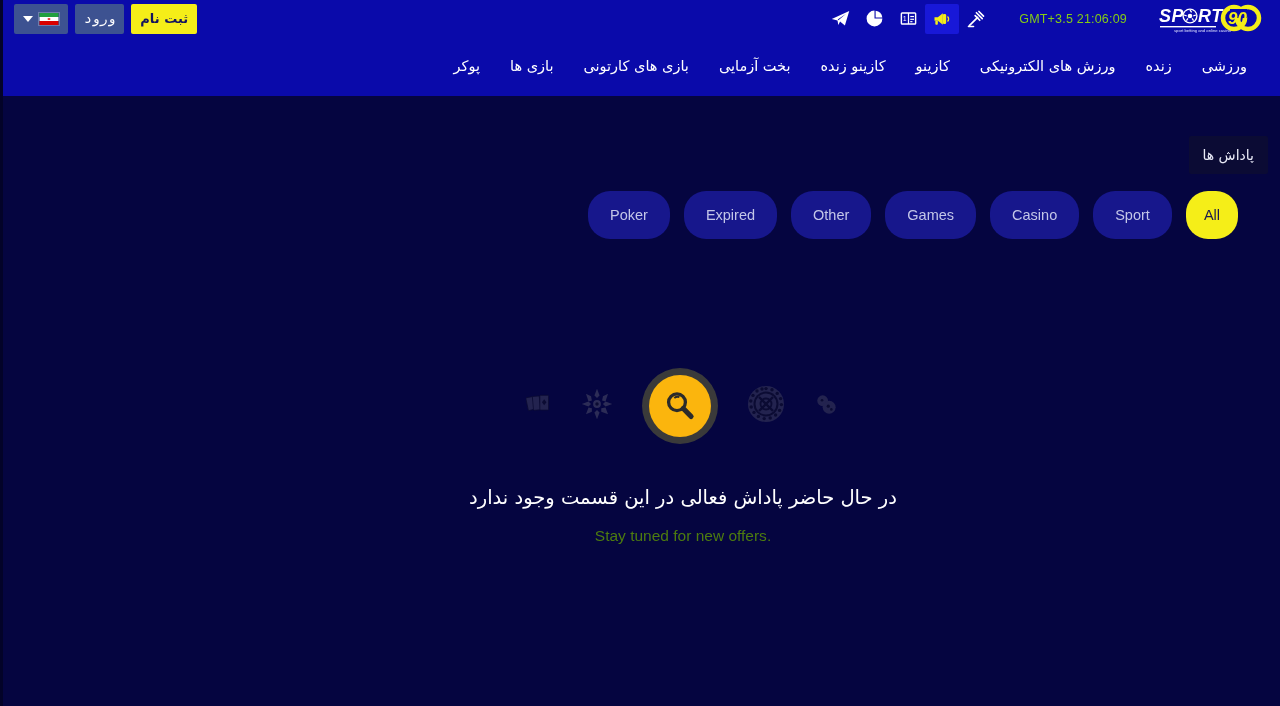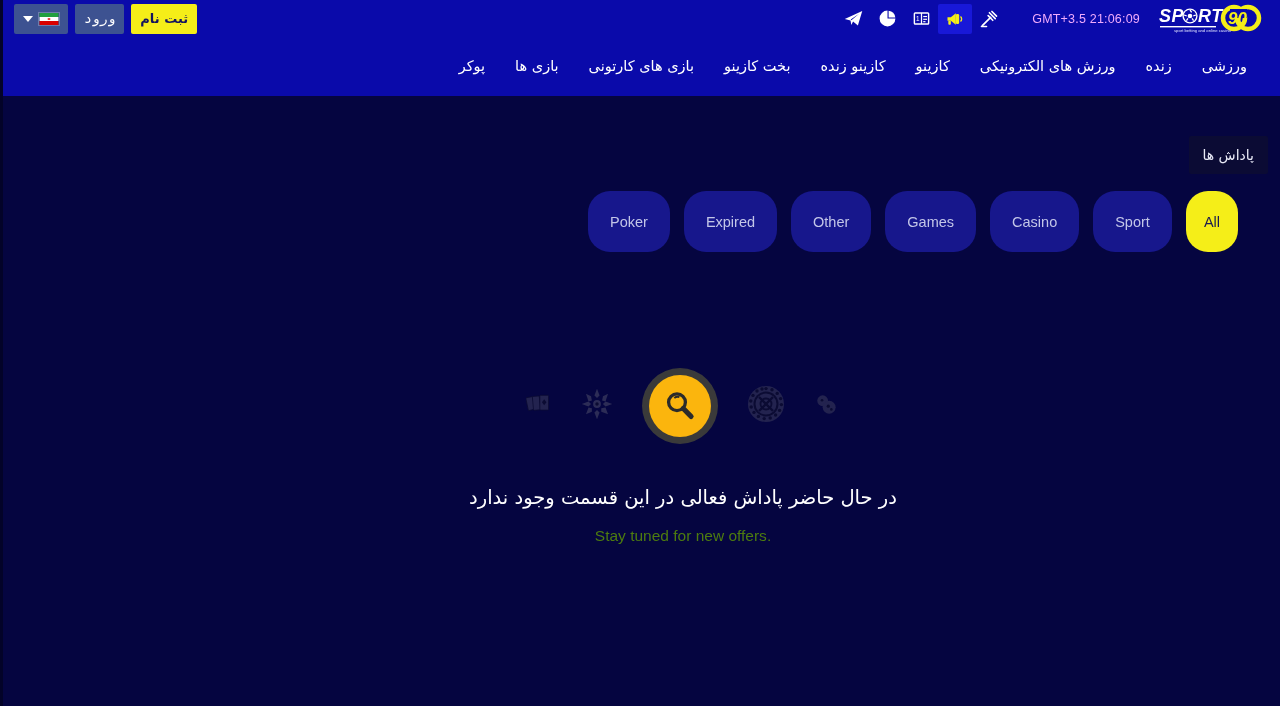--- a/index.html
+++ b/index.html
@@ -110,23 +110,23 @@
     display: flex;
     align-items: center;
     justify-content: center;
     cursor: pointer;
     border-radius: 2px;
   }
   .ico-btn.active { background: #1818d8; }
   .ico-btn svg { display: block; }
 
   .clock {
-    margin: 0 18px 0 26px;
+    margin: 0 31px 0 26px;
     font-size: 12.5px;
-    color: #f0abfc;
+    color: #84cc16;
     letter-spacing: 0.2px;
     white-space: nowrap;
     font-family: "Liberation Sans", sans-serif;
   }
 
   
   .logo {
     display: flex;
     align-items: center;
     margin-right: 10px;
@@ -184,21 +184,21 @@
     right: 21px;
     left: 0;
     display: flex;
     flex-direction: row;
     align-items: center;
     gap: 14px;
     direction: rtl;
     padding-right: 21px;
   }
   .pill {
-    height: 61px;
+    height: 48px;
     min-width: 72px;
     padding: 0 22px;
     border-radius: 22px;
     background: #17178c;
     color: #c3c6e8;
     font-size: 14.5px;
     display: flex;
     align-items: center;
     justify-content: center;
     cursor: pointer;
@@ -360,21 +360,21 @@
     </div>
   </div>
 </div>
 
 <nav class="navbar">
   <a class="nav-item">ورزشی</a>
   <a class="nav-item">زنده</a>
   <a class="nav-item">ورزش های الکترونیکی</a>
   <a class="nav-item">کازینو</a>
   <a class="nav-item">کازینو زنده</a>
-  <a class="nav-item">بخت کازینو</a>
+  <a class="nav-item">بخت آزمایی</a>
   <a class="nav-item">بازی های کارتونی</a>
   <a class="nav-item">بازی ها</a>
   <a class="nav-item">پوکر</a>
 </nav>
 
 <main class="page">
 
   <div class="page-title-box">
     <span>پاداش ها</span>
   </div>

